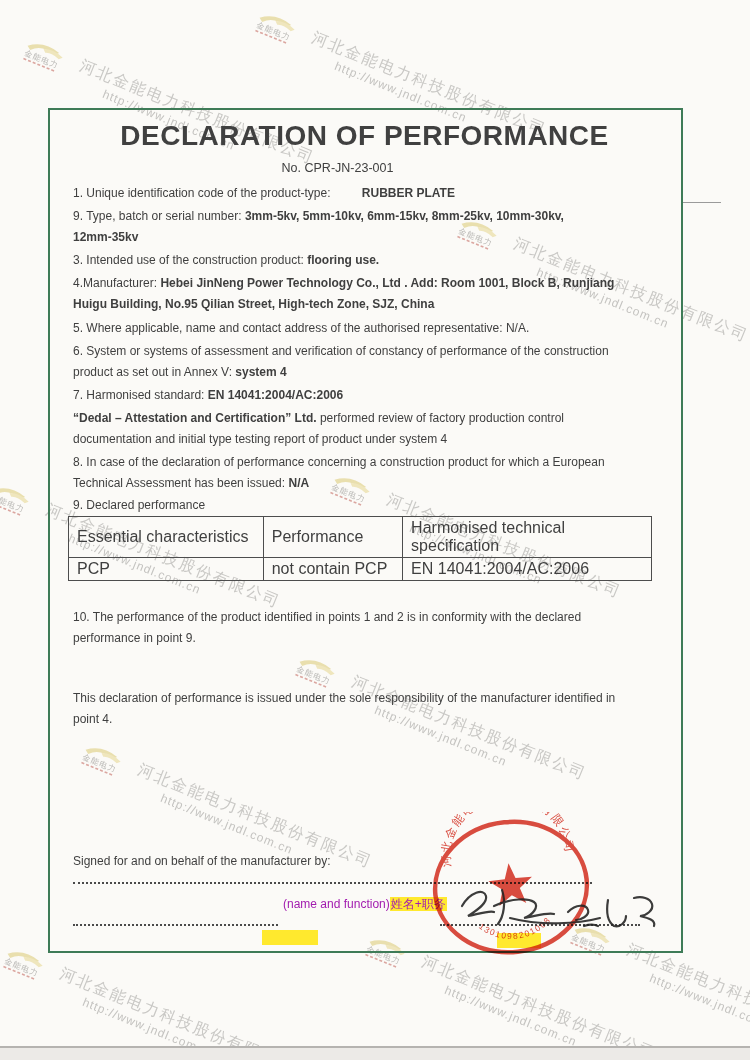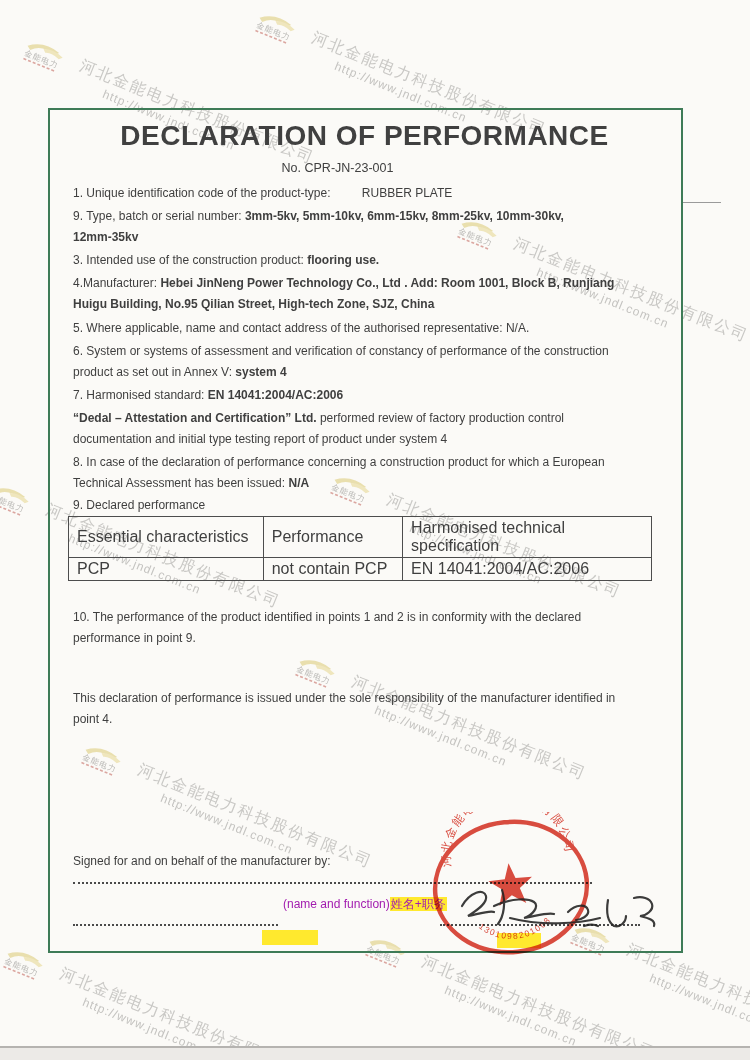--- a/index.html
+++ b/index.html
@@ -181,21 +181,21 @@
       </div>
     </div>
   </div>
 
 <div class="cert-border"></div>
 <div class="scan-artifact-line"></div>
 
 <div class="abs doc-title">DECLARATION OF PERFORMANCE</div>
 <div class="abs doc-number">No. CPR-JN-23-001</div>
 
-<div class="abs para" style="top:183px"><span>1. Unique identification code of the product-type: </span><span style="font-weight: 400; padding-left: 28px;">RUBBER PLATE</span></div>
+<div class="abs para" style="top:183px"><span>1. Unique identification code of the product-type: </span><span style="font-weight: 700; padding-left: 28px;">RUBBER PLATE</span></div>
 <div class="abs para" style="top:206px"><span>9. Type, batch or serial number: </span><span style="font-weight: 700;">3mm-5kv, 5mm-10kv, 6mm-15kv, 8mm-25kv, 10mm-30kv,
 12mm-35kv</span></div>
 <div class="abs para" style="top:250px"><span>3. Intended use of the construction product: </span><span style="font-weight: 700;">flooring use.</span></div>
 <div class="abs para" style="top:273px"><span>4.Manufacturer: </span><span style="font-weight: 700;">Hebei JinNeng Power Technology Co., Ltd . Add: Room 1001, Block B, Runjiang
 Huigu Building, No.95 Qilian Street, High-tech Zone, SJZ, China</span></div>
 <div class="abs para" style="top:318px"><span>5. Where applicable, name and contact address of the authorised representative: N/A.</span></div>
 <div class="abs para" style="top:341px"><span>6. System or systems of assessment and verification of constancy of performance of the construction
 product as set out in Annex V: </span><span style="font-weight: 700;">system 4</span></div>
 <div class="abs para" style="top:385px"><span>7. Harmonised standard: </span><span style="font-weight: 700;">EN 14041:2004/AC:2006</span></div>
 <div class="abs para" style="top:408px"><span style="font-weight: 700; margin-top: 47px;">“Dedal – Attestation and Certification” Ltd.</span><span> performed review of factory production control

